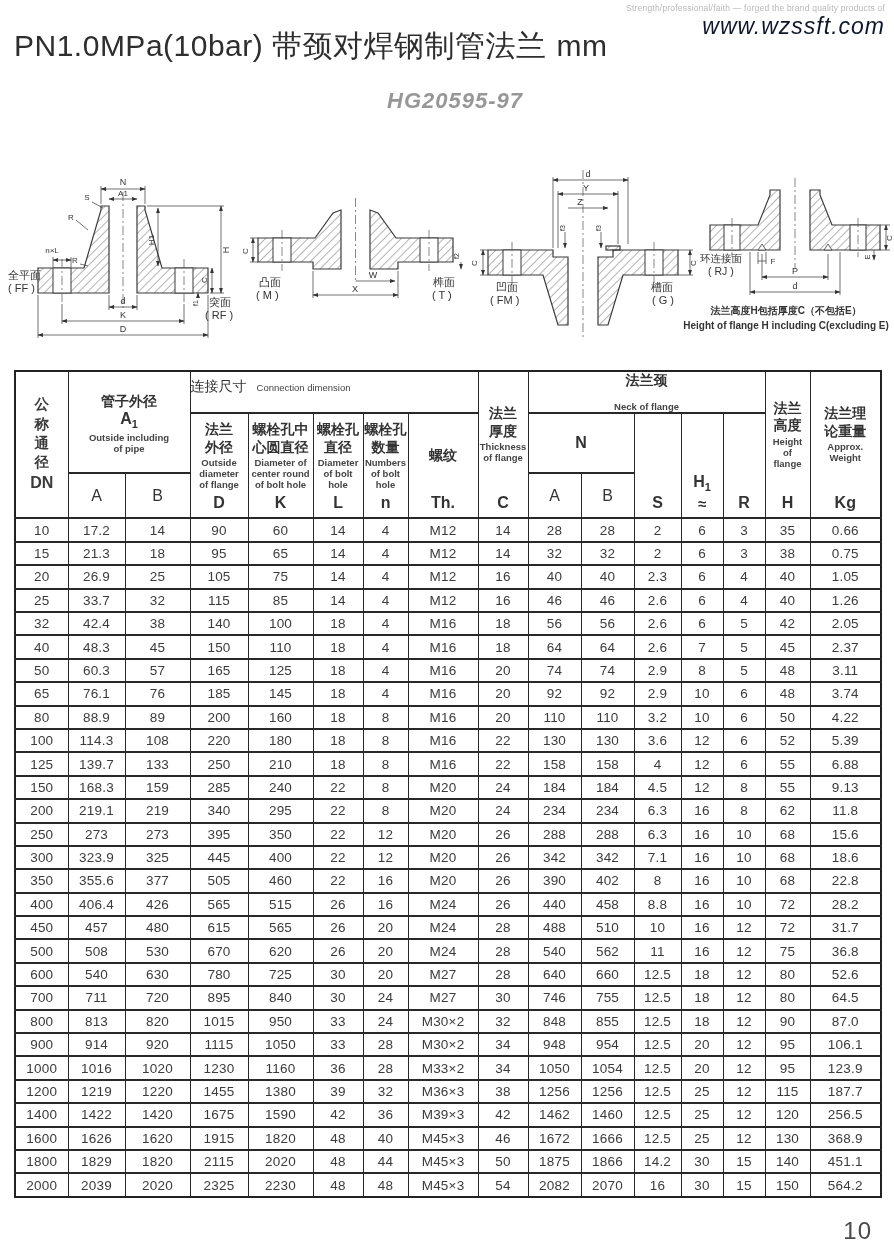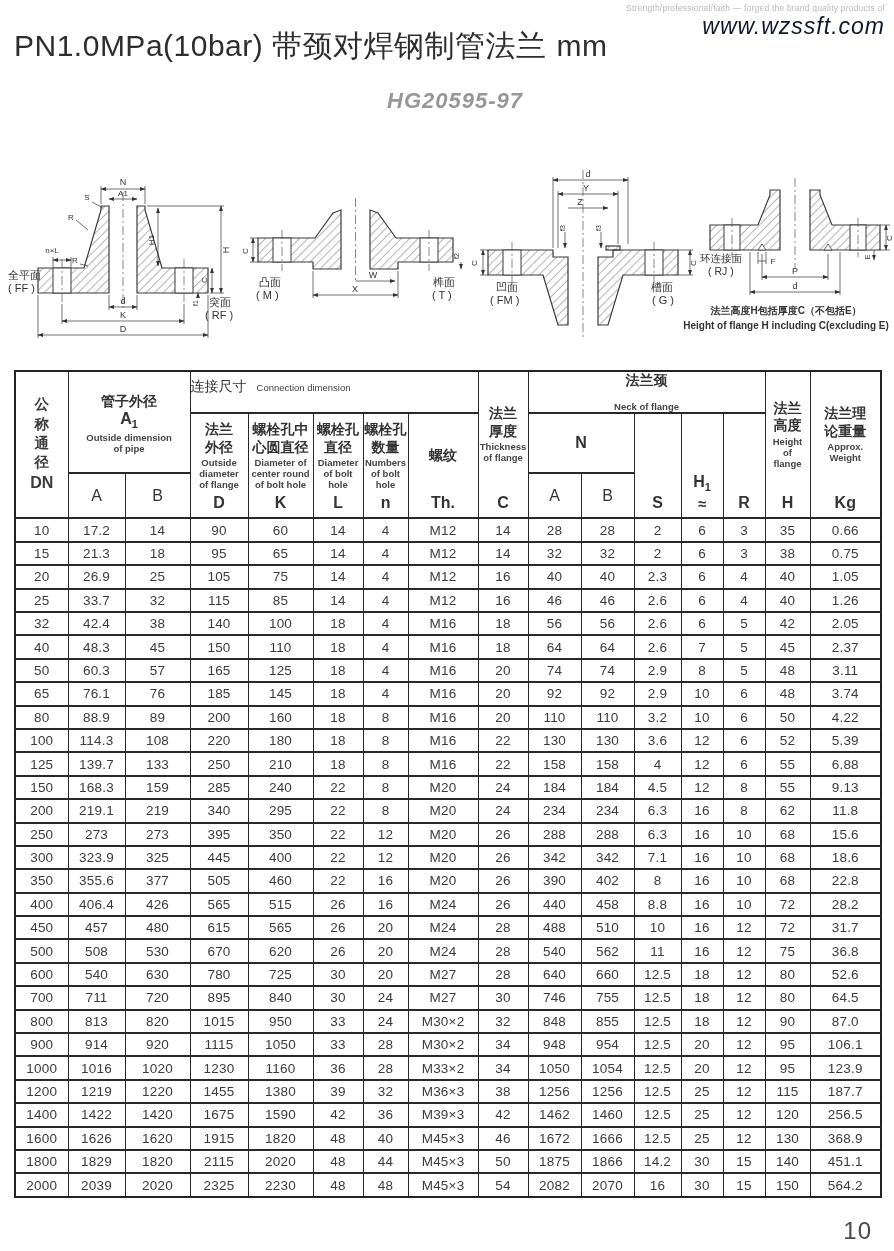--- a/index.html
+++ b/index.html
@@ -313,21 +313,21 @@
           <th rowspan="3">
             <div class="hwrap">
               <div class="vchars">公称通径</div>
               <div class="dnsym">DN</div>
             </div>
           </th>
           <th colspan="2" rowspan="2">
             <div class="hwrap">
               <div class="cn">管子外径</div>
               <div class="sym"><span>A</span><sub class="sub1">1</sub></div>
-              <div class="en">Outside dimension
+              <div class="en">Outside including
 of pipe</div>
             </div>
           </th>
           <th colspan="5">
             <div class="groupline">
               <span class="cn">连接尺寸</span>
               <span class="en">Connection dimension</span>
             </div>
           </th>
           <th rowspan="3">

